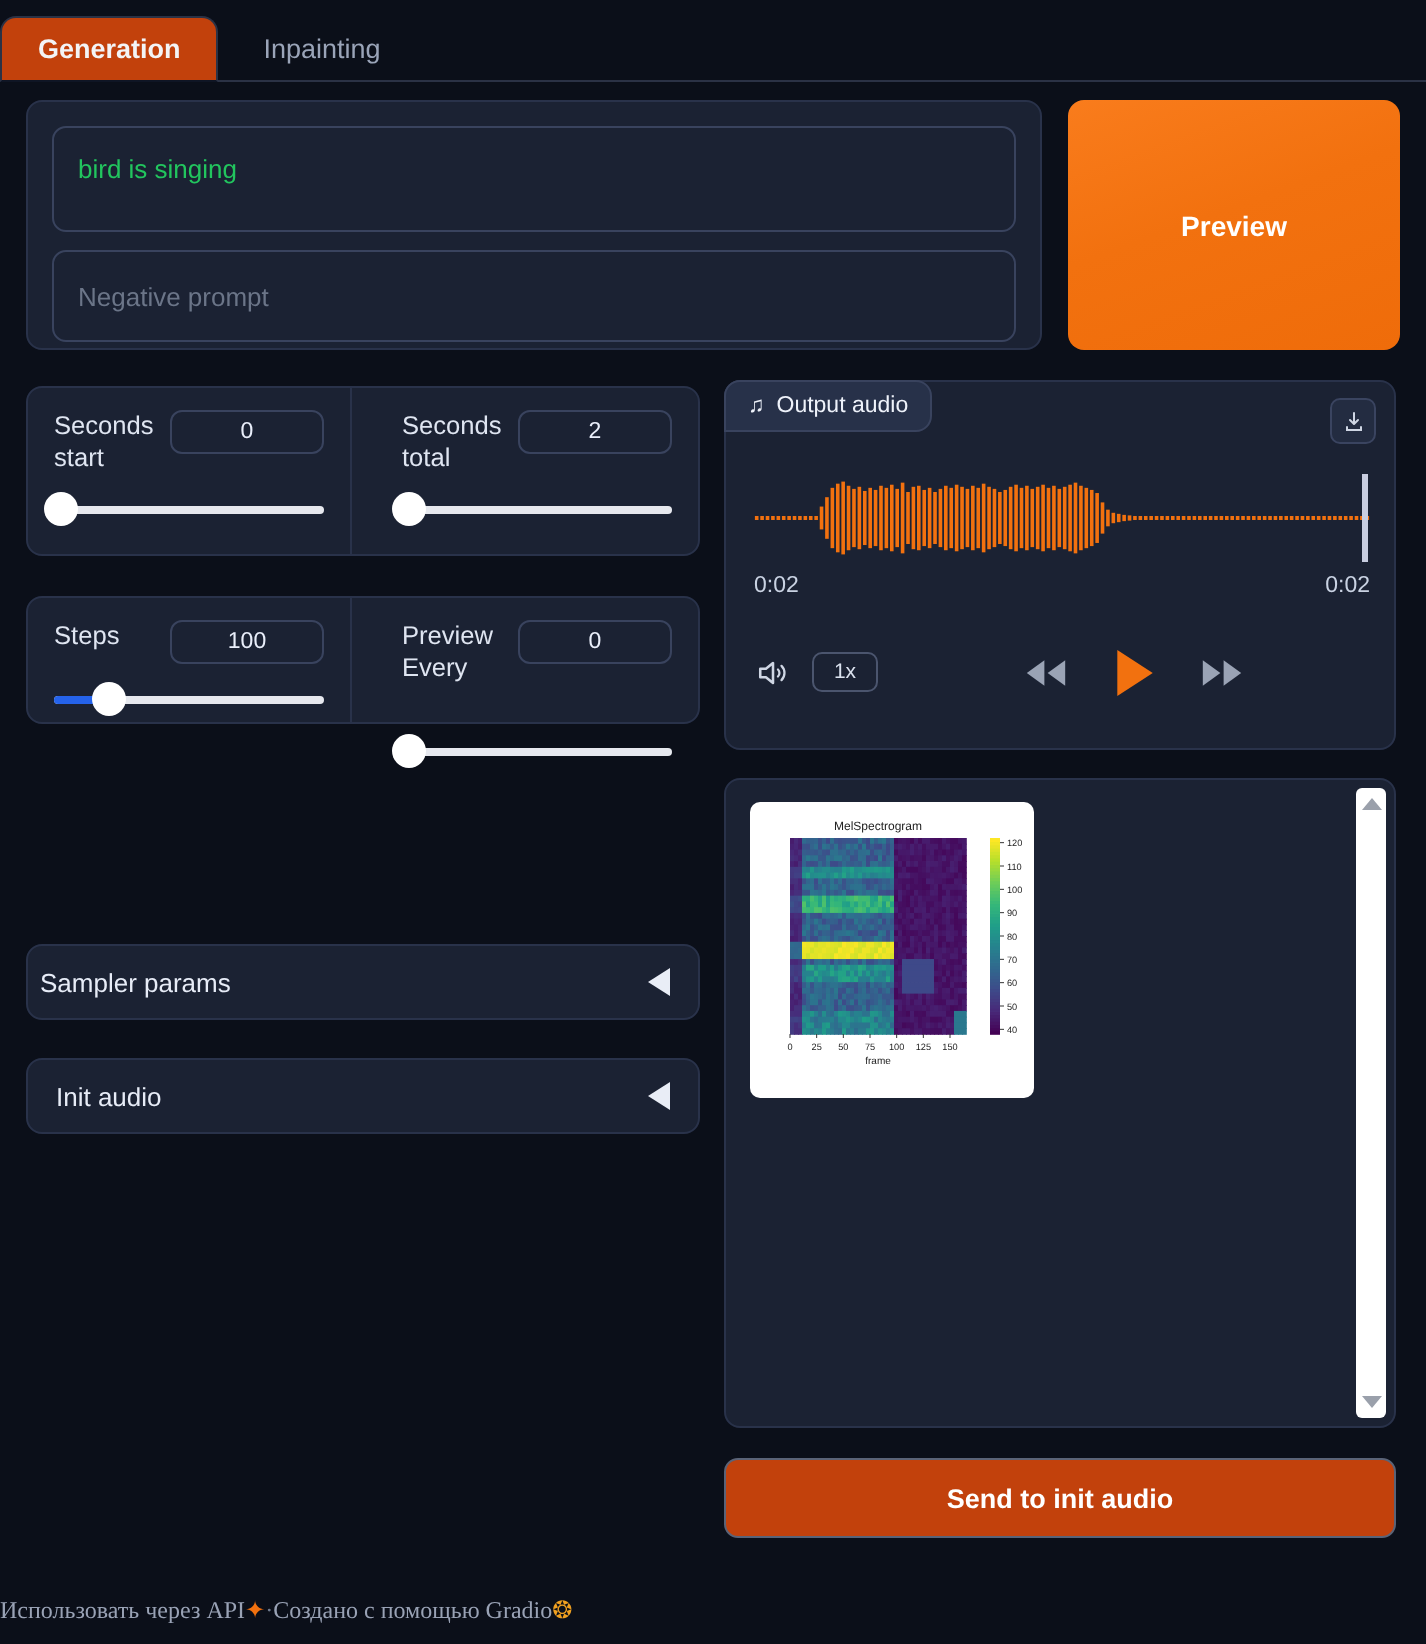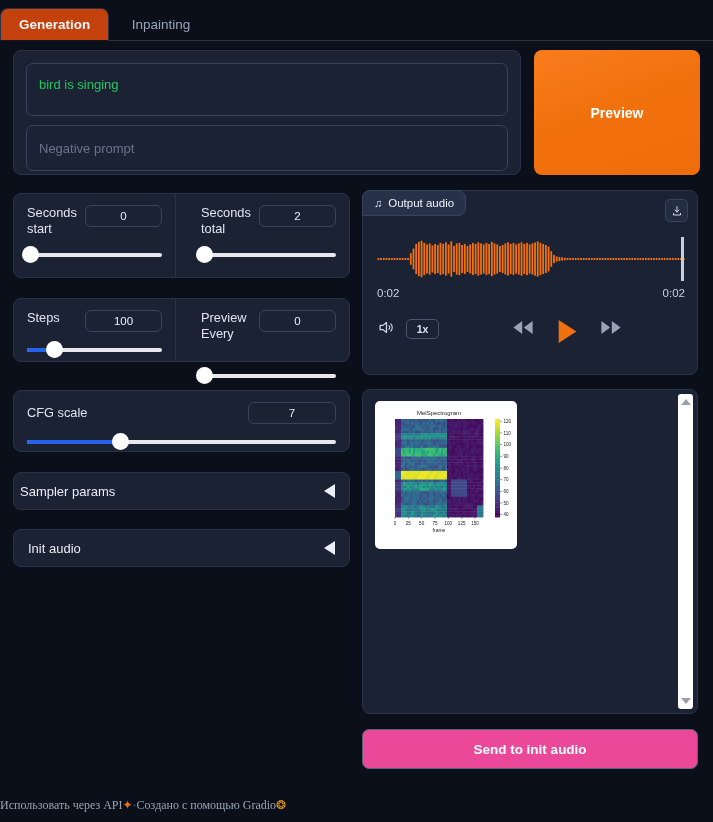--- a/index.html
+++ b/index.html
@@ -131,21 +131,21 @@
   .wave {
     position: absolute; left: 14px; top: 42px; width: 308px; height: 52px;
   }
   .times {
     position: absolute; left: 14px; top: 96px; width: 308px;
     display: flex; justify-content: space-between;
     font-size: 11.5px; color: #c9d2e2;
   }
   .controls {
     position: absolute; left: 14px; top: 128px; width: 308px; height: 34px;
-    display: flex; align-items: flex-start; gap: 10px; font-weight: bold;
+    display: flex; align-items: center; gap: 10px;
   }
   .speed {
     width: 33px; height: 20px; border: 1px solid #4b556e; border-radius: 5px;
     font-size: 10.5px; color: #dbe2ef; text-align: center; line-height: 18px;
     cursor: pointer;
   }
   .spacer { flex: 1; }
   .ctl { cursor: pointer; display: flex; align-items: center; }
 
   
@@ -164,21 +164,21 @@
   .sb-arrow {
     position: absolute; left: 50%; margin-left: -5px;
     width: 0; height: 0; border-left: 5px solid transparent; border-right: 5px solid transparent;
   }
   .sb-up { top: 5px; border-bottom: 6px solid #9aa0ab; }
   .sb-dn { bottom: 5px; border-top: 6px solid #9aa0ab; }
 
   
   .sendbtn {
     position: absolute; left: 362px; top: 729px; width: 336px; height: 40px;
-    background: #ec4899; border: 1px solid #59melt; border: 1px solid #5a6377;
+    background: #c2410c; border: 1px solid #59melt; border: 1px solid #5a6377;
     border-radius: 7px; color: #ffffff; font-size: 13.5px; font-weight: bold;
     font-family: inherit; cursor: pointer;
   }
 
   
   .footer {
     position: absolute; left: 0; top: 798px; width: 713px;
     display: flex; align-items: center; 
     font-size: 12px; color: #99a2b5; font-family: Liberation Serif, serif;
   }
@@ -246,32 +246,20 @@
           <div class="numbox">0</div>
         </div>
         <div class="track" style="margin-top:32px">
           <div class="fill" style="width: 2%;"></div>
           <div class="knob" style="left: 2%;"></div>
         </div>
       </div>
     </div>
   </div>
 
-  <div class="panel sldgroup g3">
-    <div class="cfgwrap">
-      <div class="cfgrow">
-        <div class="sl-label" style="max-width:200px">CFG scale</div>
-        <div class="numbox wide">7</div>
-      </div>
-      <div class="track">
-        <div class="fill" style="width: 30%;"></div>
-        <div class="knob" style="left: 30%;"></div>
-      </div>
-    </div>
-  </div>
 
   <div class="panel accordion a1">
     <span class="acc-title">Sampler params</span>
     <span class="tri"></span>
   </div>
   <div class="panel accordion a2">
     <span class="acc-title">Init audio</span>
     <span class="tri"></span>
   </div>
 

